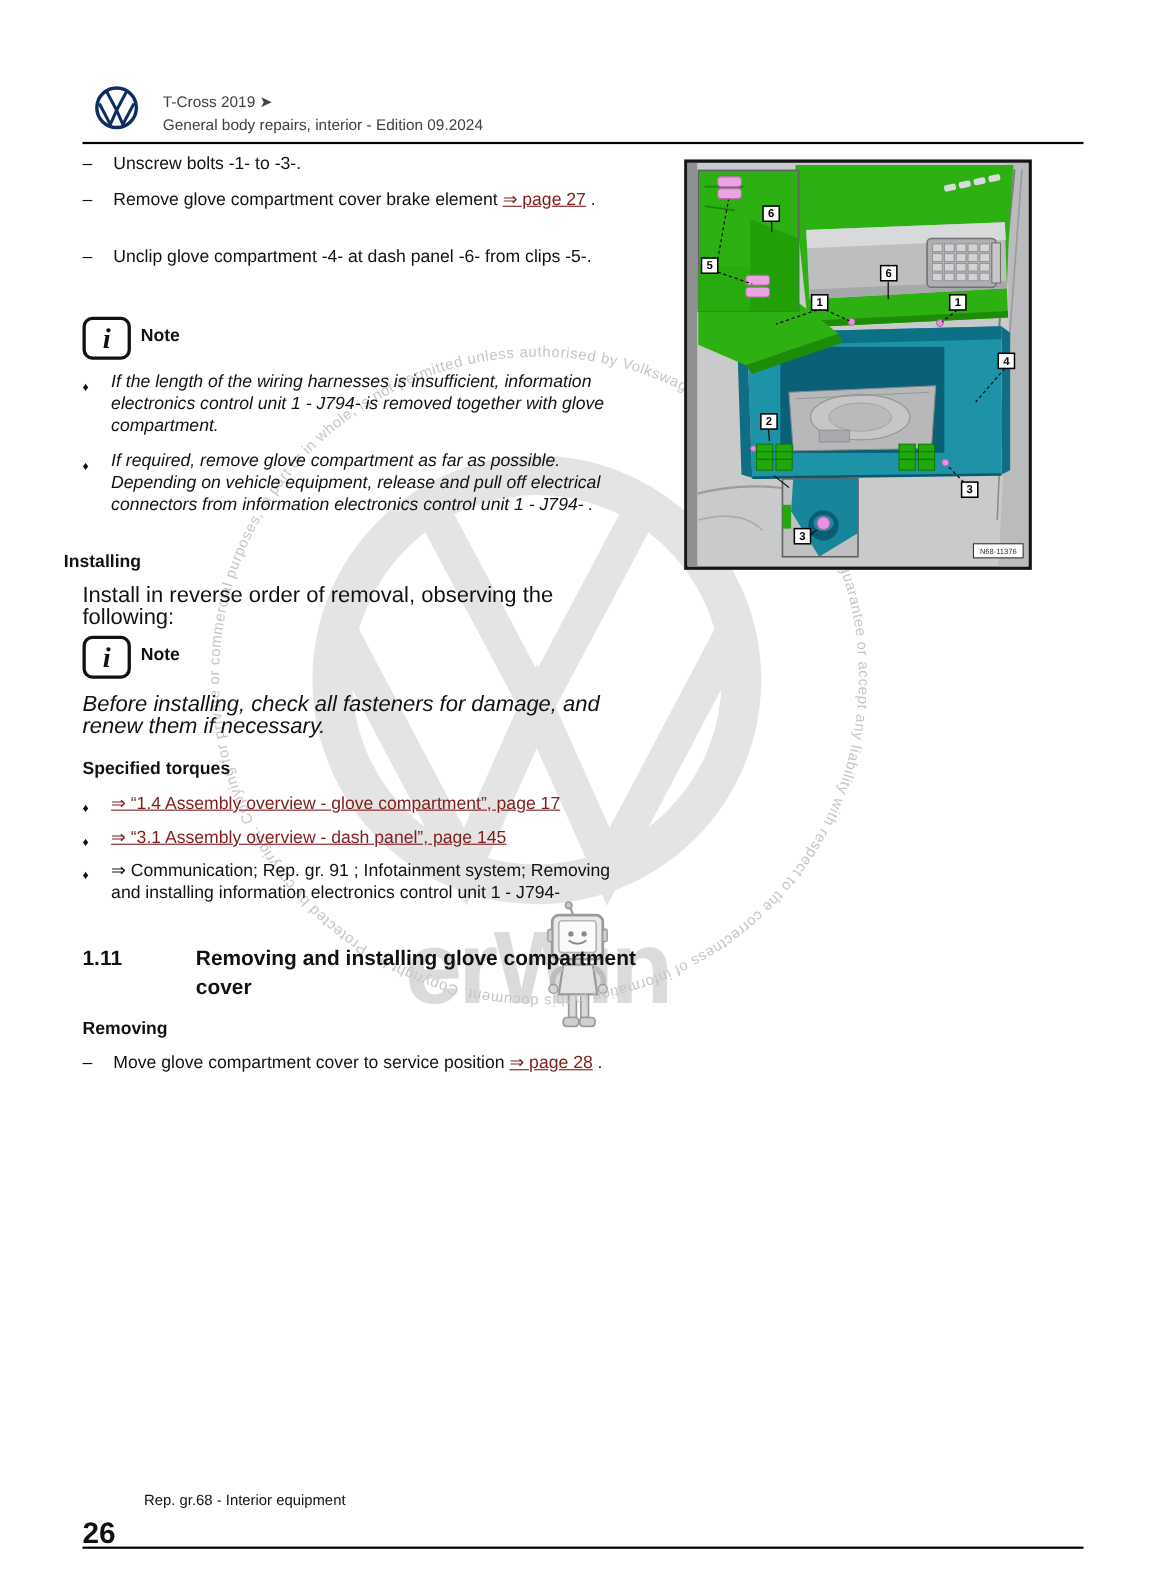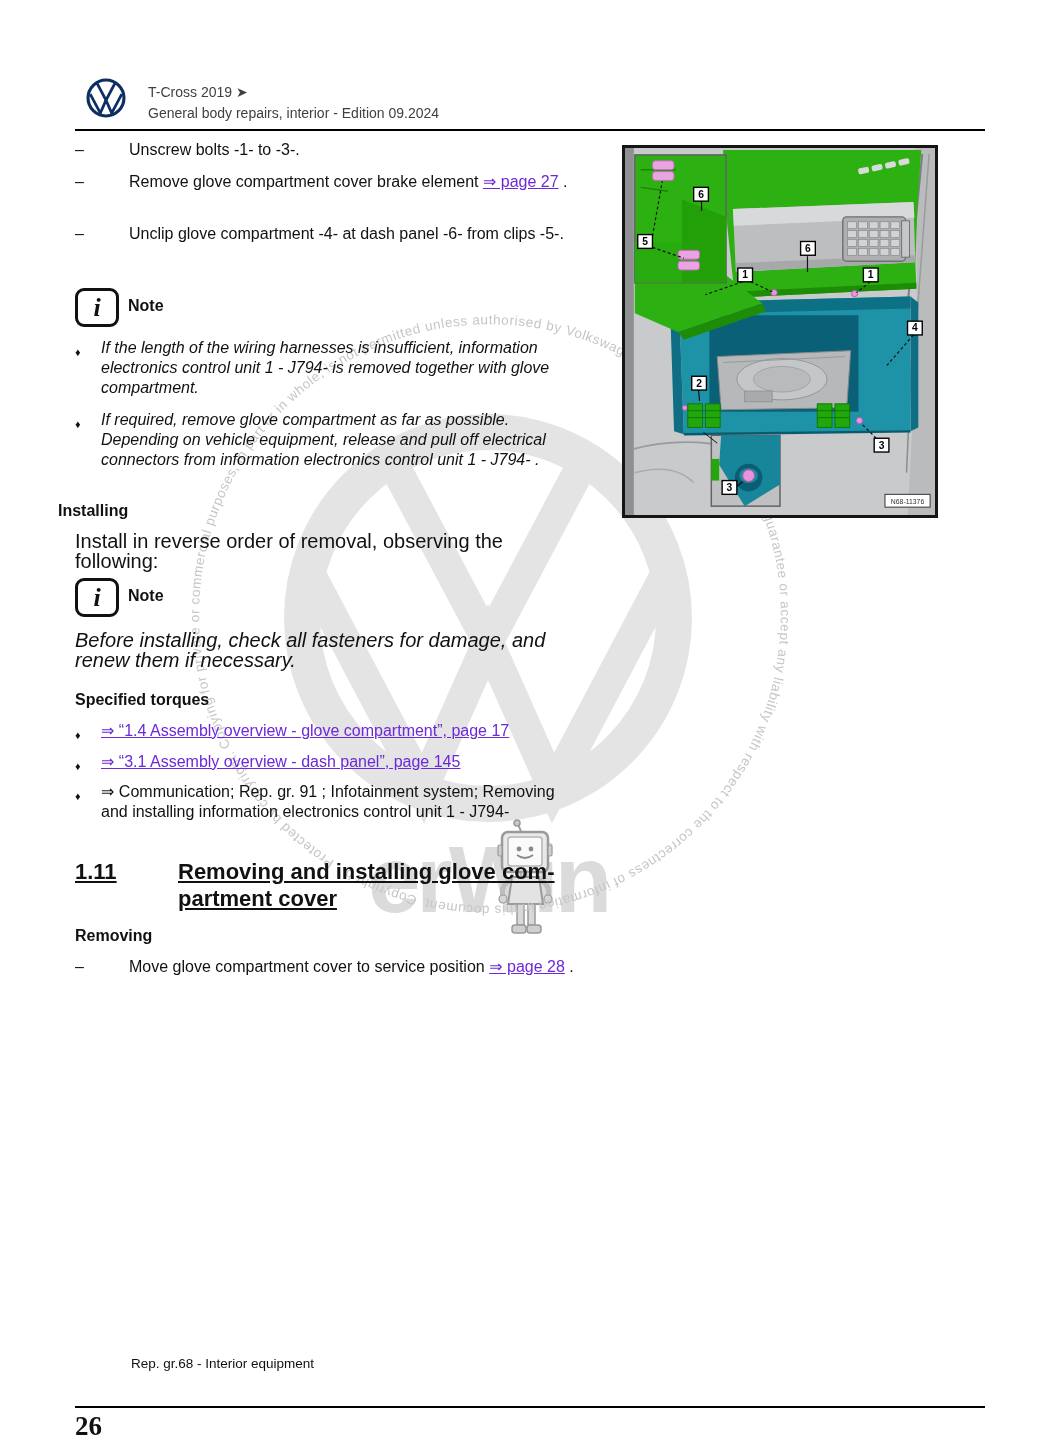--- a/index.html
+++ b/index.html
@@ -8,34 +8,34 @@
     font-family:"Liberation Sans", sans-serif;color:#111;
   }
   .abs{position:absolute;}
   .z2{z-index:2;}
   
   .hdr-title{font-size:14px;line-height:21px;color:#404040;}
   .rule{position:absolute;left:75px;width:910px;height:2px;background:#000;}
   
   .step{display:flex;font-size:16px;line-height:20px;}
   .dash{width:28px;flex:none;}
-  .step-text{width:462px;margin-left:26px;}
+  .step-text{width:462px;}
   .dia-item{display:flex;font-size:16px;line-height:20px;}
   .dia{width:26px;flex:none;font-size:11px;padding-top:4px;}
   .dia-text{width:470px;}
   .it{font-style:italic;}
-  .reflink{color:#6d28d9;text-decoration:underline;cursor:pointer;}
+  .reflink{color:#7f1d1d;text-decoration:underline;cursor:pointer;}
   .note-icon{
     width:38px;height:33px;border:3px solid #111;border-radius:9px;
     display:flex;align-items:center;justify-content:center;
     font-family:"Liberation Serif", serif;font-style:italic;font-weight:bold;font-size:26px;
     background:#fff;
   }
   .note-label{font-size:16px;font-weight:bold;}
-  .h-sec{font-size:22px;font-weight:bold;line-height:27px;text-decoration:underline;}
+  .h-sec{font-size:19px;font-weight:bold;line-height:27px;}
   .heading16{font-size:16px;font-weight:bold;}
   .body16{font-size:20px;line-height:20px;}
   .vlist{display:flex;flex-direction:column;gap:12px;}
   
   .figure-box{
     position:absolute;left:622px;top:145px;width:316px;height:373px;
     border:3px solid #151515;box-sizing:border-box;background:#c9cacb;z-index:2;
   }
   .figure-box svg{display:block;width:100%;height:100%;}
   
@@ -326,16 +326,16 @@
       </g>
 
       <g>
         <rect x="265" y="352" width="46" height="13" fill="#fff" stroke="#333" stroke-width="1"></rect>
         <text x="288" y="361.5" font-family="Liberation Sans, sans-serif" font-size="7" text-anchor="middle" fill="#333">N68-11376</text>
       </g>
     </svg>
   </div>
 
   <div class="rule z2" style="top:1406px;"></div>
-  <div class="abs z2 pg-num" style="left:75px;top:1411px;font-family:Liberation Serif, serif;">26</div>
+  <div class="abs z2 pg-num" style="left:75px;top:1379px;">26</div>
   <div class="abs z2 pg-cap" style="left:131px;top:1356px;">Rep. gr.68 - Interior equipment</div>
 
 </div>
 
 </body></html>

